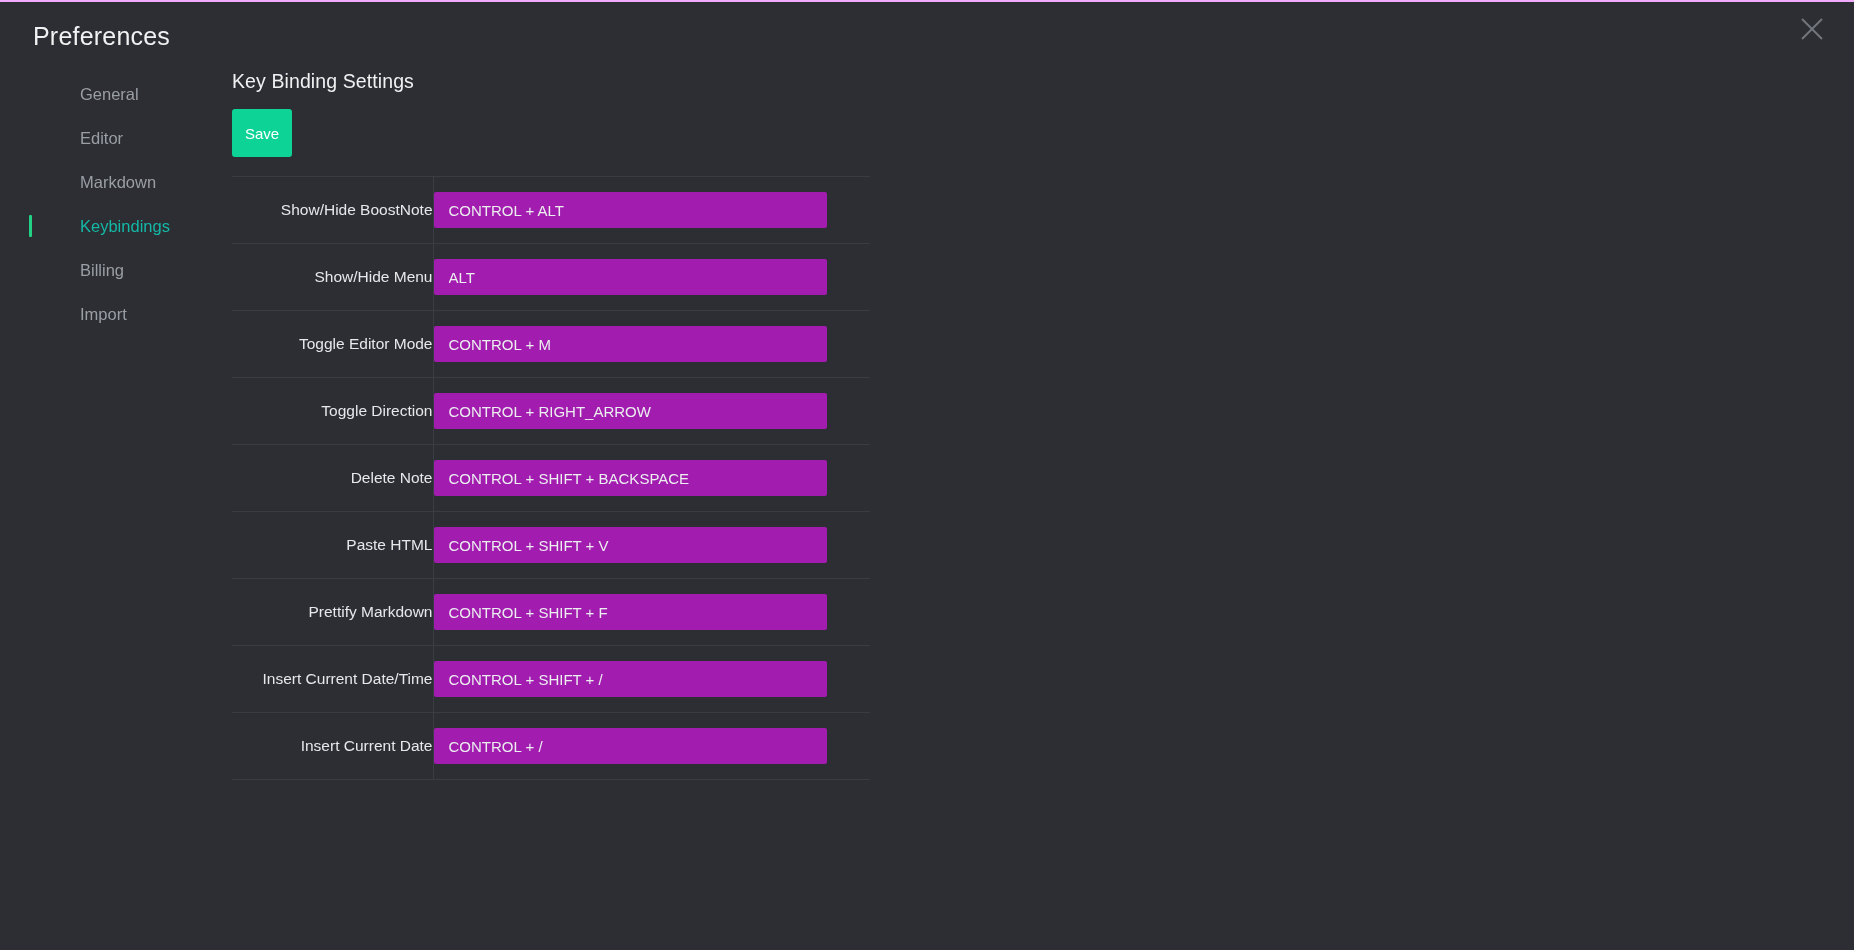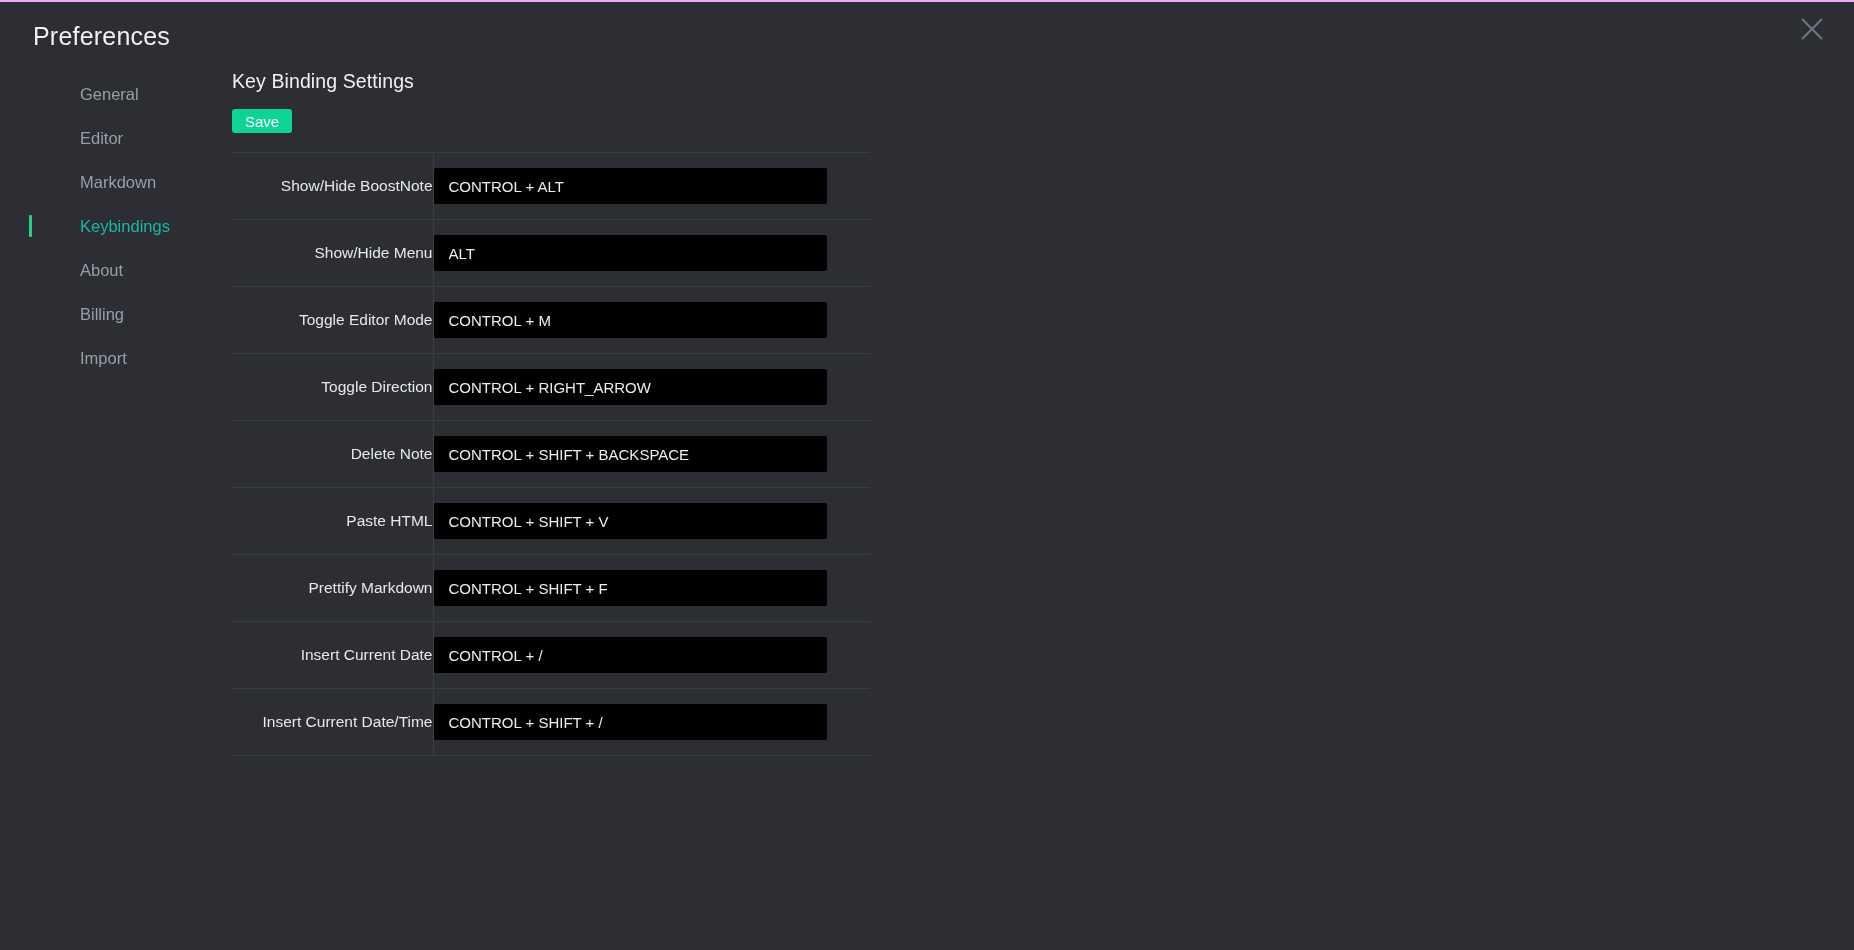--- a/index.html
+++ b/index.html
@@ -98,21 +98,21 @@
     font-weight: 400;
     margin-bottom: 16px;
     letter-spacing: 0.1px;
   }
 
   .save-button {
     display: inline-flex;
     align-items: center;
     justify-content: center;
     width: 60px;
-    height: 24px;
+    height: 48px;
     background: #0ed396;
     color: #ffffff;
     font-size: 15px;
     font-family: "Liberation Sans", sans-serif;
     border: none;
     border-radius: 3px;
     cursor: pointer;
     margin-bottom: 19px;
   }
 
@@ -144,21 +144,21 @@
     border-right: 1px solid #393c42;
     white-space: nowrap;
   }
   .kb-input-cell {
     padding-left: 22px;
     padding-right: 22px;
   }
   .kb-input {
     width: 393px;
     height: 36px;
-    background: #000000;
+    background: #a21caf;
     border: none;
     border-radius: 2px;
     color: #eceef0;
     font-size: 15px;
     font-family: "Liberation Sans", sans-serif;
     padding: 0 15px;
     outline: none;
   }
   .kb-input::placeholder { color: #9a9ea5; }
 </style>
@@ -185,23 +185,20 @@
       <div class="sidebar-item">
         <span>Editor</span>
       </div>
       <div class="sidebar-item">
         <span>Markdown</span>
       </div>
       <div class="sidebar-item active">
         <span>Keybindings</span>
       </div>
       <div class="sidebar-item">
-        <span>About</span>
-      </div>
-      <div class="sidebar-item">
         <span>Billing</span>
       </div>
       <div class="sidebar-item">
         <span>Import</span>
       </div>
     </nav>
 
   <main class="content">
     <div class="section-title">Key Binding Settings</div>
 
@@ -231,24 +228,24 @@
           </tr>
           <tr>
             <td class="kb-label-cell">Paste HTML</td>
             <td class="kb-input-cell"><input type="text" class="kb-input" value="CONTROL + SHIFT + V" style=""></td>
           </tr>
           <tr>
             <td class="kb-label-cell">Prettify Markdown</td>
             <td class="kb-input-cell"><input type="text" class="kb-input" value="CONTROL + SHIFT + F" style=""></td>
           </tr>
           <tr>
+            <td class="kb-label-cell">Insert Current Date/Time</td>
+            <td class="kb-input-cell"><input type="text" class="kb-input" value="CONTROL + SHIFT + /" style=""></td>
+          </tr>
+          <tr>
             <td class="kb-label-cell">Insert Current Date</td>
             <td class="kb-input-cell"><input type="text" class="kb-input" value="CONTROL + /" style=""></td>
-          </tr>
-          <tr>
-            <td class="kb-label-cell">Insert Current Date/Time</td>
-            <td class="kb-input-cell"><input type="text" class="kb-input" value="CONTROL + SHIFT + /" style=""></td>
           </tr>
         </tbody>
     </table>
   </main>
 
 </div>
 
 </body></html>

